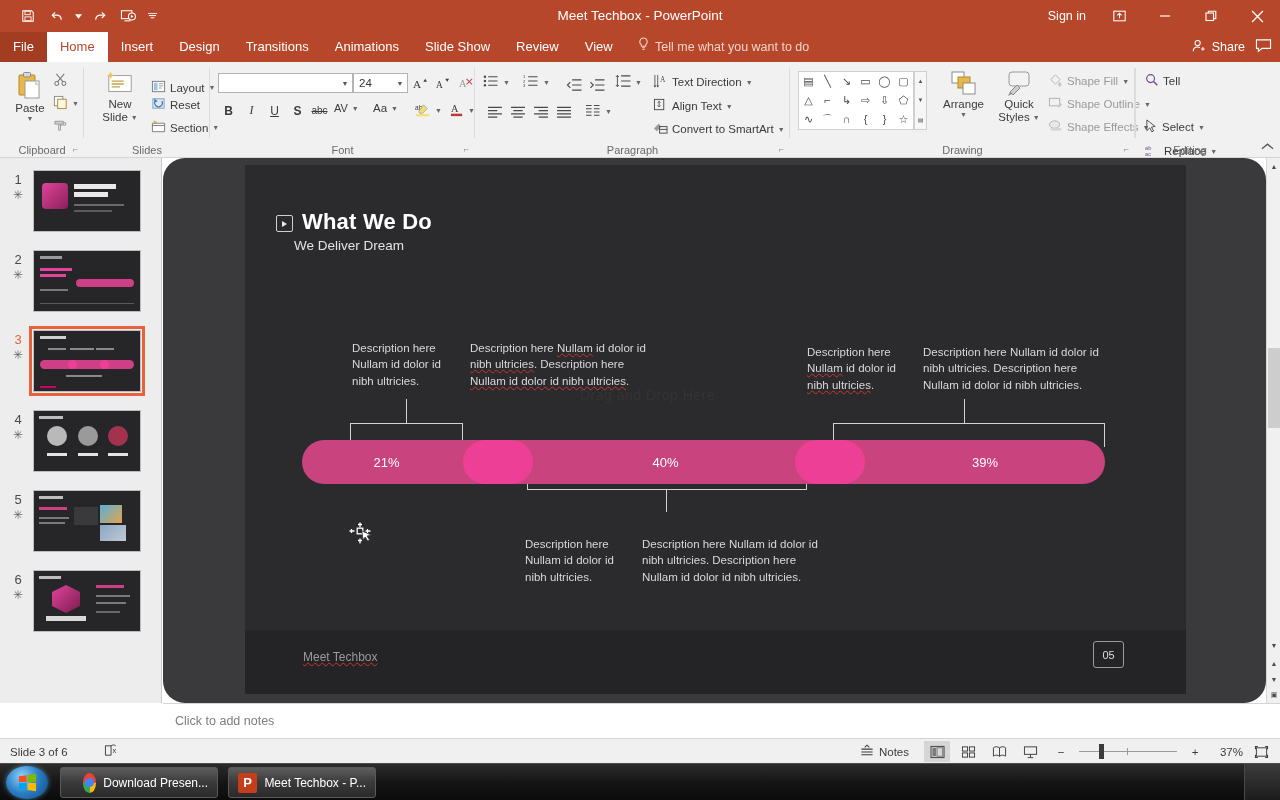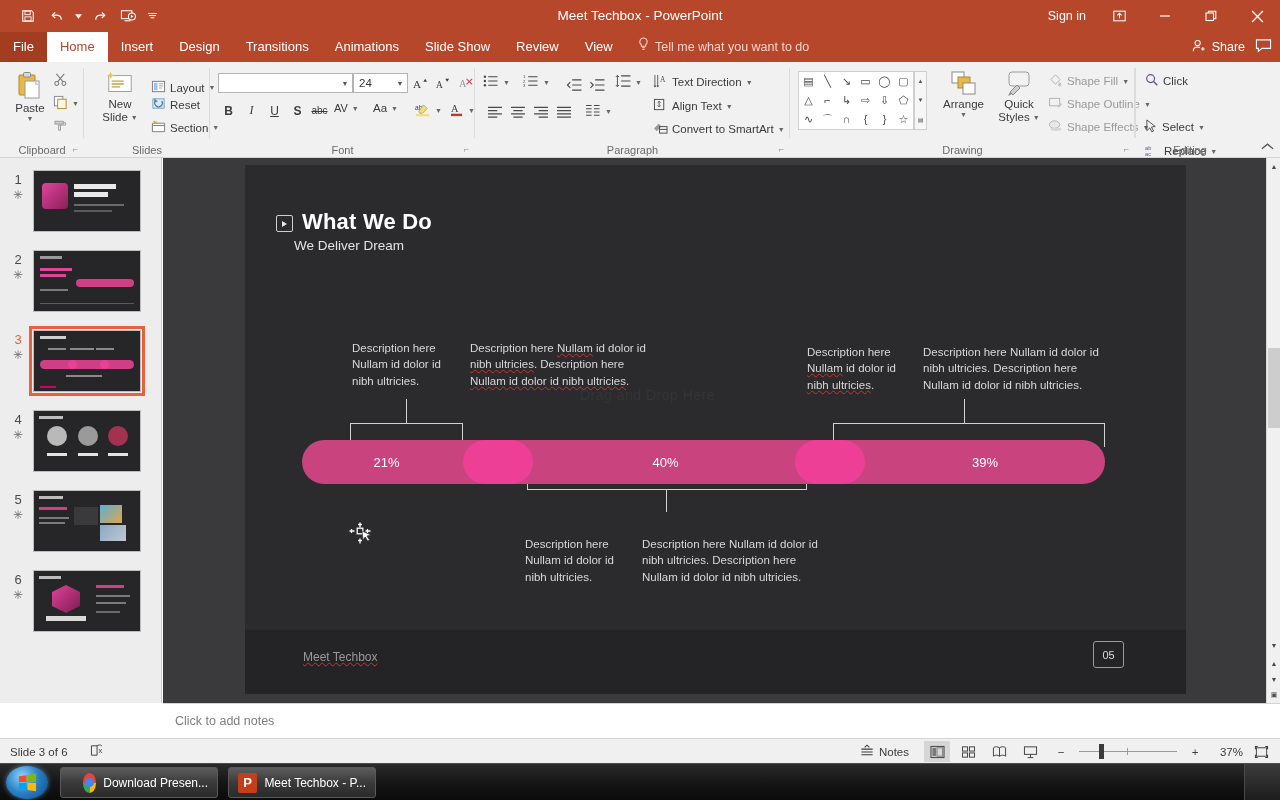--- a/index.html
+++ b/index.html
@@ -123,20 +123,21 @@
     position: absolute; left: 33px; top: 2px; width: 108px; height: 62px;
     background: #262629; border: 1px solid #bdbdbd;
   }
   .thumb.sel { outline: 3px solid #e8603c; outline-offset: 1px; }
   .thumbrow.sel .thumbnum { color: #e8603c; }
 
   
   .editarea {
     position: absolute; left: 163px; top: 158px; width: 1103px; height: 545px;
     background: #3a3a3d;
+    border-radius: 22px;
   }
   .slide {
     position: absolute; left: 82px; top: 7px; width: 941px; height: 529px;
     background: #2b2b2e;
   }
   .slide-title-row { position: absolute; left: 31px; top: 44px; display: flex; align-items: flex-start; gap: 9px; }
   .play-badge {
     width: 17px; height: 17px; border: 1px solid #cfcfcf; border-radius: 2px;
     display: flex; align-items: center; justify-content: center; margin-top: 6px;
   }
@@ -192,21 +193,21 @@
     position: absolute; left: 163px; top: 703px; width: 1117px; height: 35px;
     background: #fff; border-top: 1px solid #d4d4d4;
   }
   .notes-text { position: absolute; left: 12px; top: 10px; font-size: 12.5px; color: #7d7d7d; }
 
   
   .status {
     position: absolute; left: 0; top: 738px; width: 1280px; height: 25px;
     background: #f0f0f0; border-top: 1px solid #d4d4d4; font-size: 11.5px; color: #3b3b3b;
   }
-  .st-left { position: absolute; left: 10px; top: 0; height: 25px; display: flex; align-items: center; gap: 22px; }
+  .st-left { position: absolute; left: 10px; top: 0; height: 25px; display: flex; align-items: center; gap: 36px; }
   .st-right { position: absolute; right: 6px; top: 0; height: 25px; display: flex; align-items: center; gap: 5px; }
   .viewbtn { width: 26px; height: 21px; display: flex; align-items: center; justify-content: center; color: #3b3b3b; }
   .viewbtn.active { background: #d6d6d6; }
   .zoomslider { position: relative; width: 98px; height: 21px; display: flex; align-items: center; }
   .zs-track { position: absolute; left: 0; right: 0; top: 10px; height: 1px; background: #9a9a9a; }
   .zs-mid { position: absolute; left: 48px; top: 7px; width: 1px; height: 7px; background: #9a9a9a; }
   .zs-handle { position: absolute; left: 20px; top: 3px; width: 5px; height: 15px; background: #3b3b3b; }
 
   
   .taskbar {
@@ -719,21 +720,21 @@
     </div>
 
     <div class="grp" style="left:1135px; width:110px;">
       <div class="smallitem" style="left:10px; top:11px;">
         <span>
           <svg width="14" height="14" viewBox="0 0 15 15">
               <circle cx="6" cy="6" r="4.2" fill="none" stroke="#6a4b9e" stroke-width="1.3"></circle>
               <path d="M9.2 9.2l4 4" stroke="#6a4b9e" stroke-width="1.5"></path>
             </svg>
         </span>
-        <span>Click</span>
+        <span>Tell</span>
       </div>
       <div class="smallitem" style="left:10px; top:34px;margin-top:47px;">
         <span>
           <svg width="15" height="14" viewBox="0 0 16 15">
               <text x="0" y="7" font-size="6" fill="#6a4b9e" font-family="Liberation Sans, sans-serif">ab</text>
               <text x="0" y="14" font-size="6" fill="#6a4b9e" font-family="Liberation Sans, sans-serif">ac</text>
             </svg>
         </span>
         <span>Replace</span>
         <span class="caret">▼</span>

